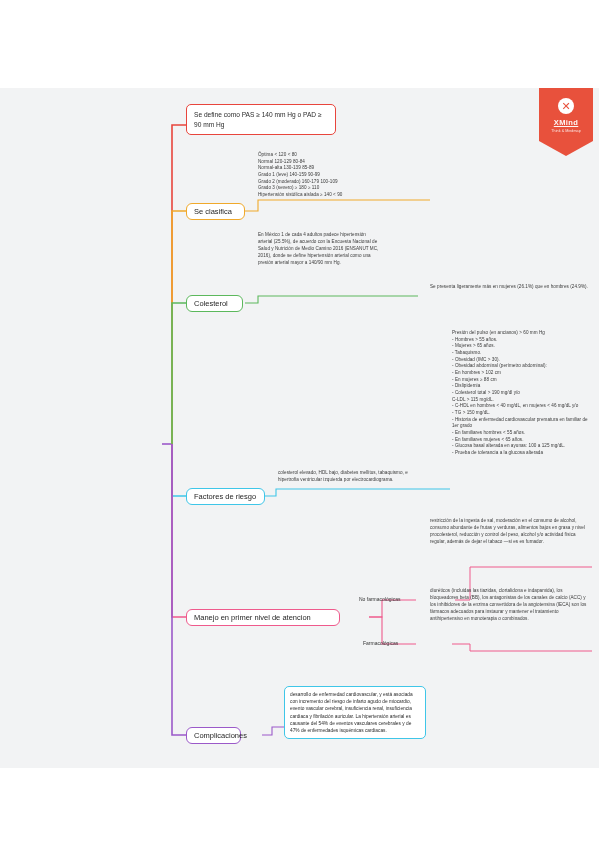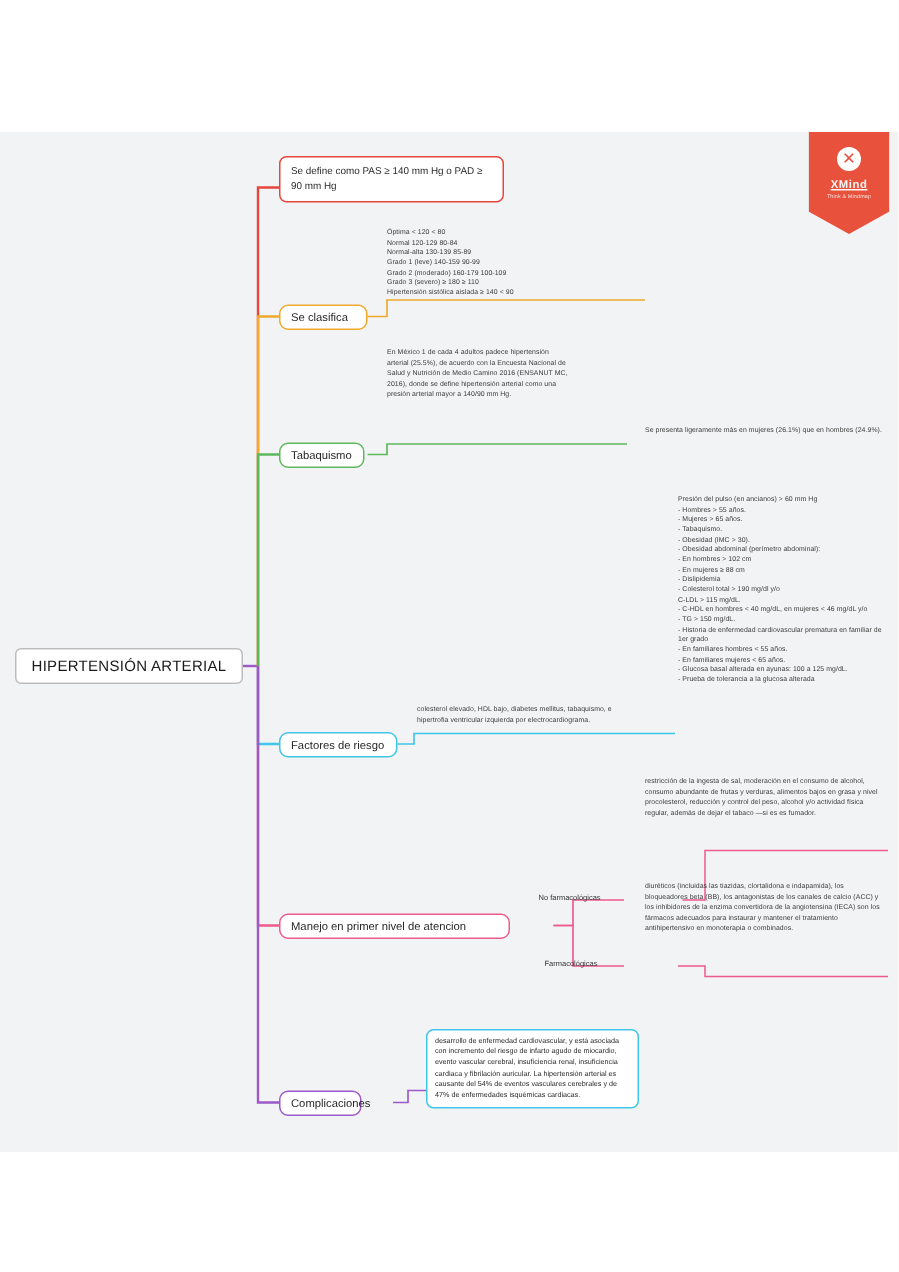--- a/index.html
+++ b/index.html
@@ -177,41 +177,38 @@
 
     <path d="M262,735 L272,735 L272,727 L284,727" stroke="#9b59c9" stroke-width="1.1" fill="none"></path>
   </svg>
 
   <div class="xmind-badge">
     <div class="xb-circle">✕</div>
     <div class="xb-name">XMind</div>
     <div class="xb-sub">Think &amp; Mindmap</div>
   </div>
 
-  <div class="node root">
-    <span>HIPERTENSIÓN ARTERIAL</span>
-  </div>
 
   <div class="node leafbox" style="left:186px; top:104px; width:150px; border-color:#e8453c;">
     <span>Se define como PAS ≥ 140 mm Hg o PAD ≥ 90 mm Hg</span>
   </div>
 
   <div class="node branch" style="left:186px; top:203px; width:59px; border-color:#f0a92b;">
     <span>Se clasifica</span>
   </div>
   <div class="plaintext tight" style="left:258px; top:152px; width:330px; white-space:pre-line;">Óptima &lt; 120 &lt; 80
 Normal 120-129 80-84
 Normal-alta 130-139 85-89
 Grado 1 (leve) 140-159 90-99
 Grado 2 (moderado) 160-179 100-109
 Grado 3 (severo) ≥ 180 ≥ 110
 Hipertensión sistólica aislada ≥ 140 &lt; 90</div>
 
   <div class="node branch" style="left:186px; top:295px; width:57px; border-color:#5cb85c;">
-    <span>Tabaquismo</span>
+    <span>Colesterol</span>
   </div>
   <div class="plaintext" style="left:258px; top:232px; width:122px;">En México 1 de cada 4 adultos padece hipertensión arterial (25.5%), de acuerdo con la Encuesta Nacional de Salud y Nutrición de Medio Camino 2016 (ENSANUT MC, 2016), donde se define hipertensión arterial como una presión arterial mayor a 140/90 mm Hg.</div>
   <div class="plaintext" style="left:430px; top:284px; width:160px;">Se presenta ligeramente más en mujeres (26.1%) que en hombres (24.9%).</div>
 
   <div class="node branch" style="left:186px; top:488px; width:79px; border-color:#3fc6e8;">
     <span>Factores de riesgo</span>
   </div>
   <div class="plaintext" style="left:278px; top:470px; width:152px;">colesterol elevado, HDL bajo, diabetes mellitus, tabaquismo, e hipertrofia ventricular izquierda por electrocardiograma.</div>
   <div class="plaintext tight" style="left:452px; top:330px; width:143px; white-space:pre-line;">Presión del pulso (en ancianos) &gt; 60 mm Hg
 - Hombres &gt; 55 años.

